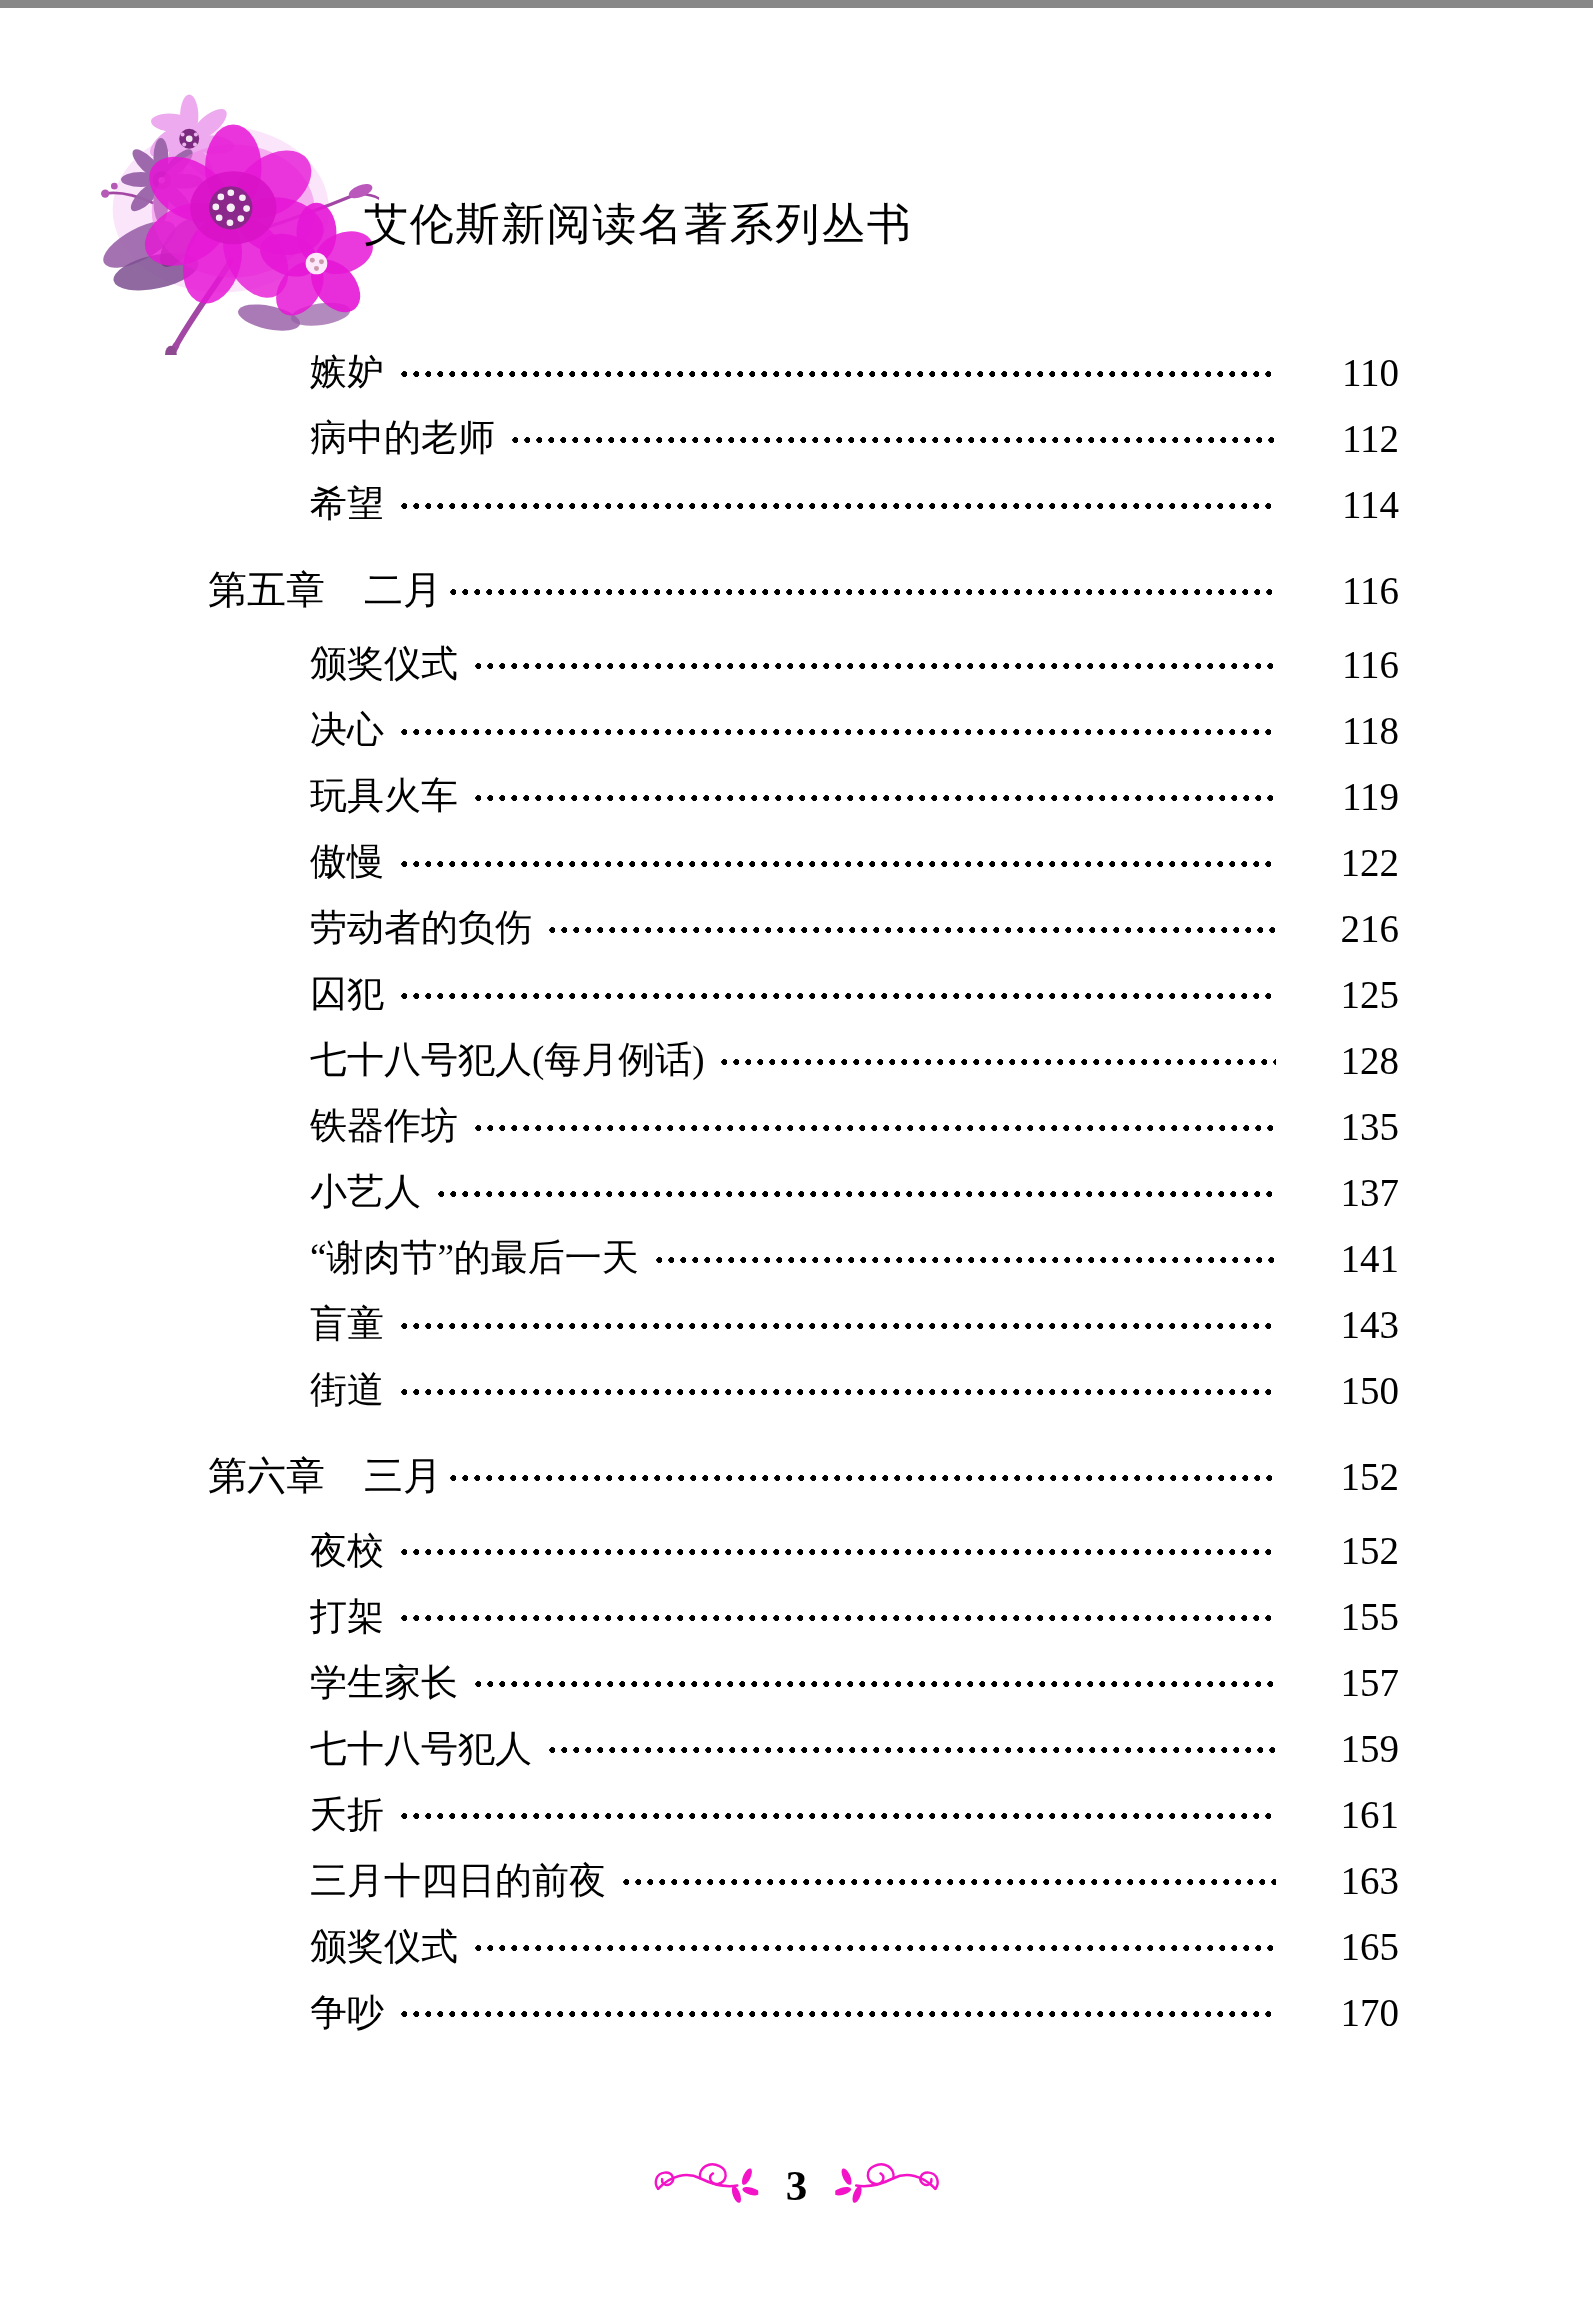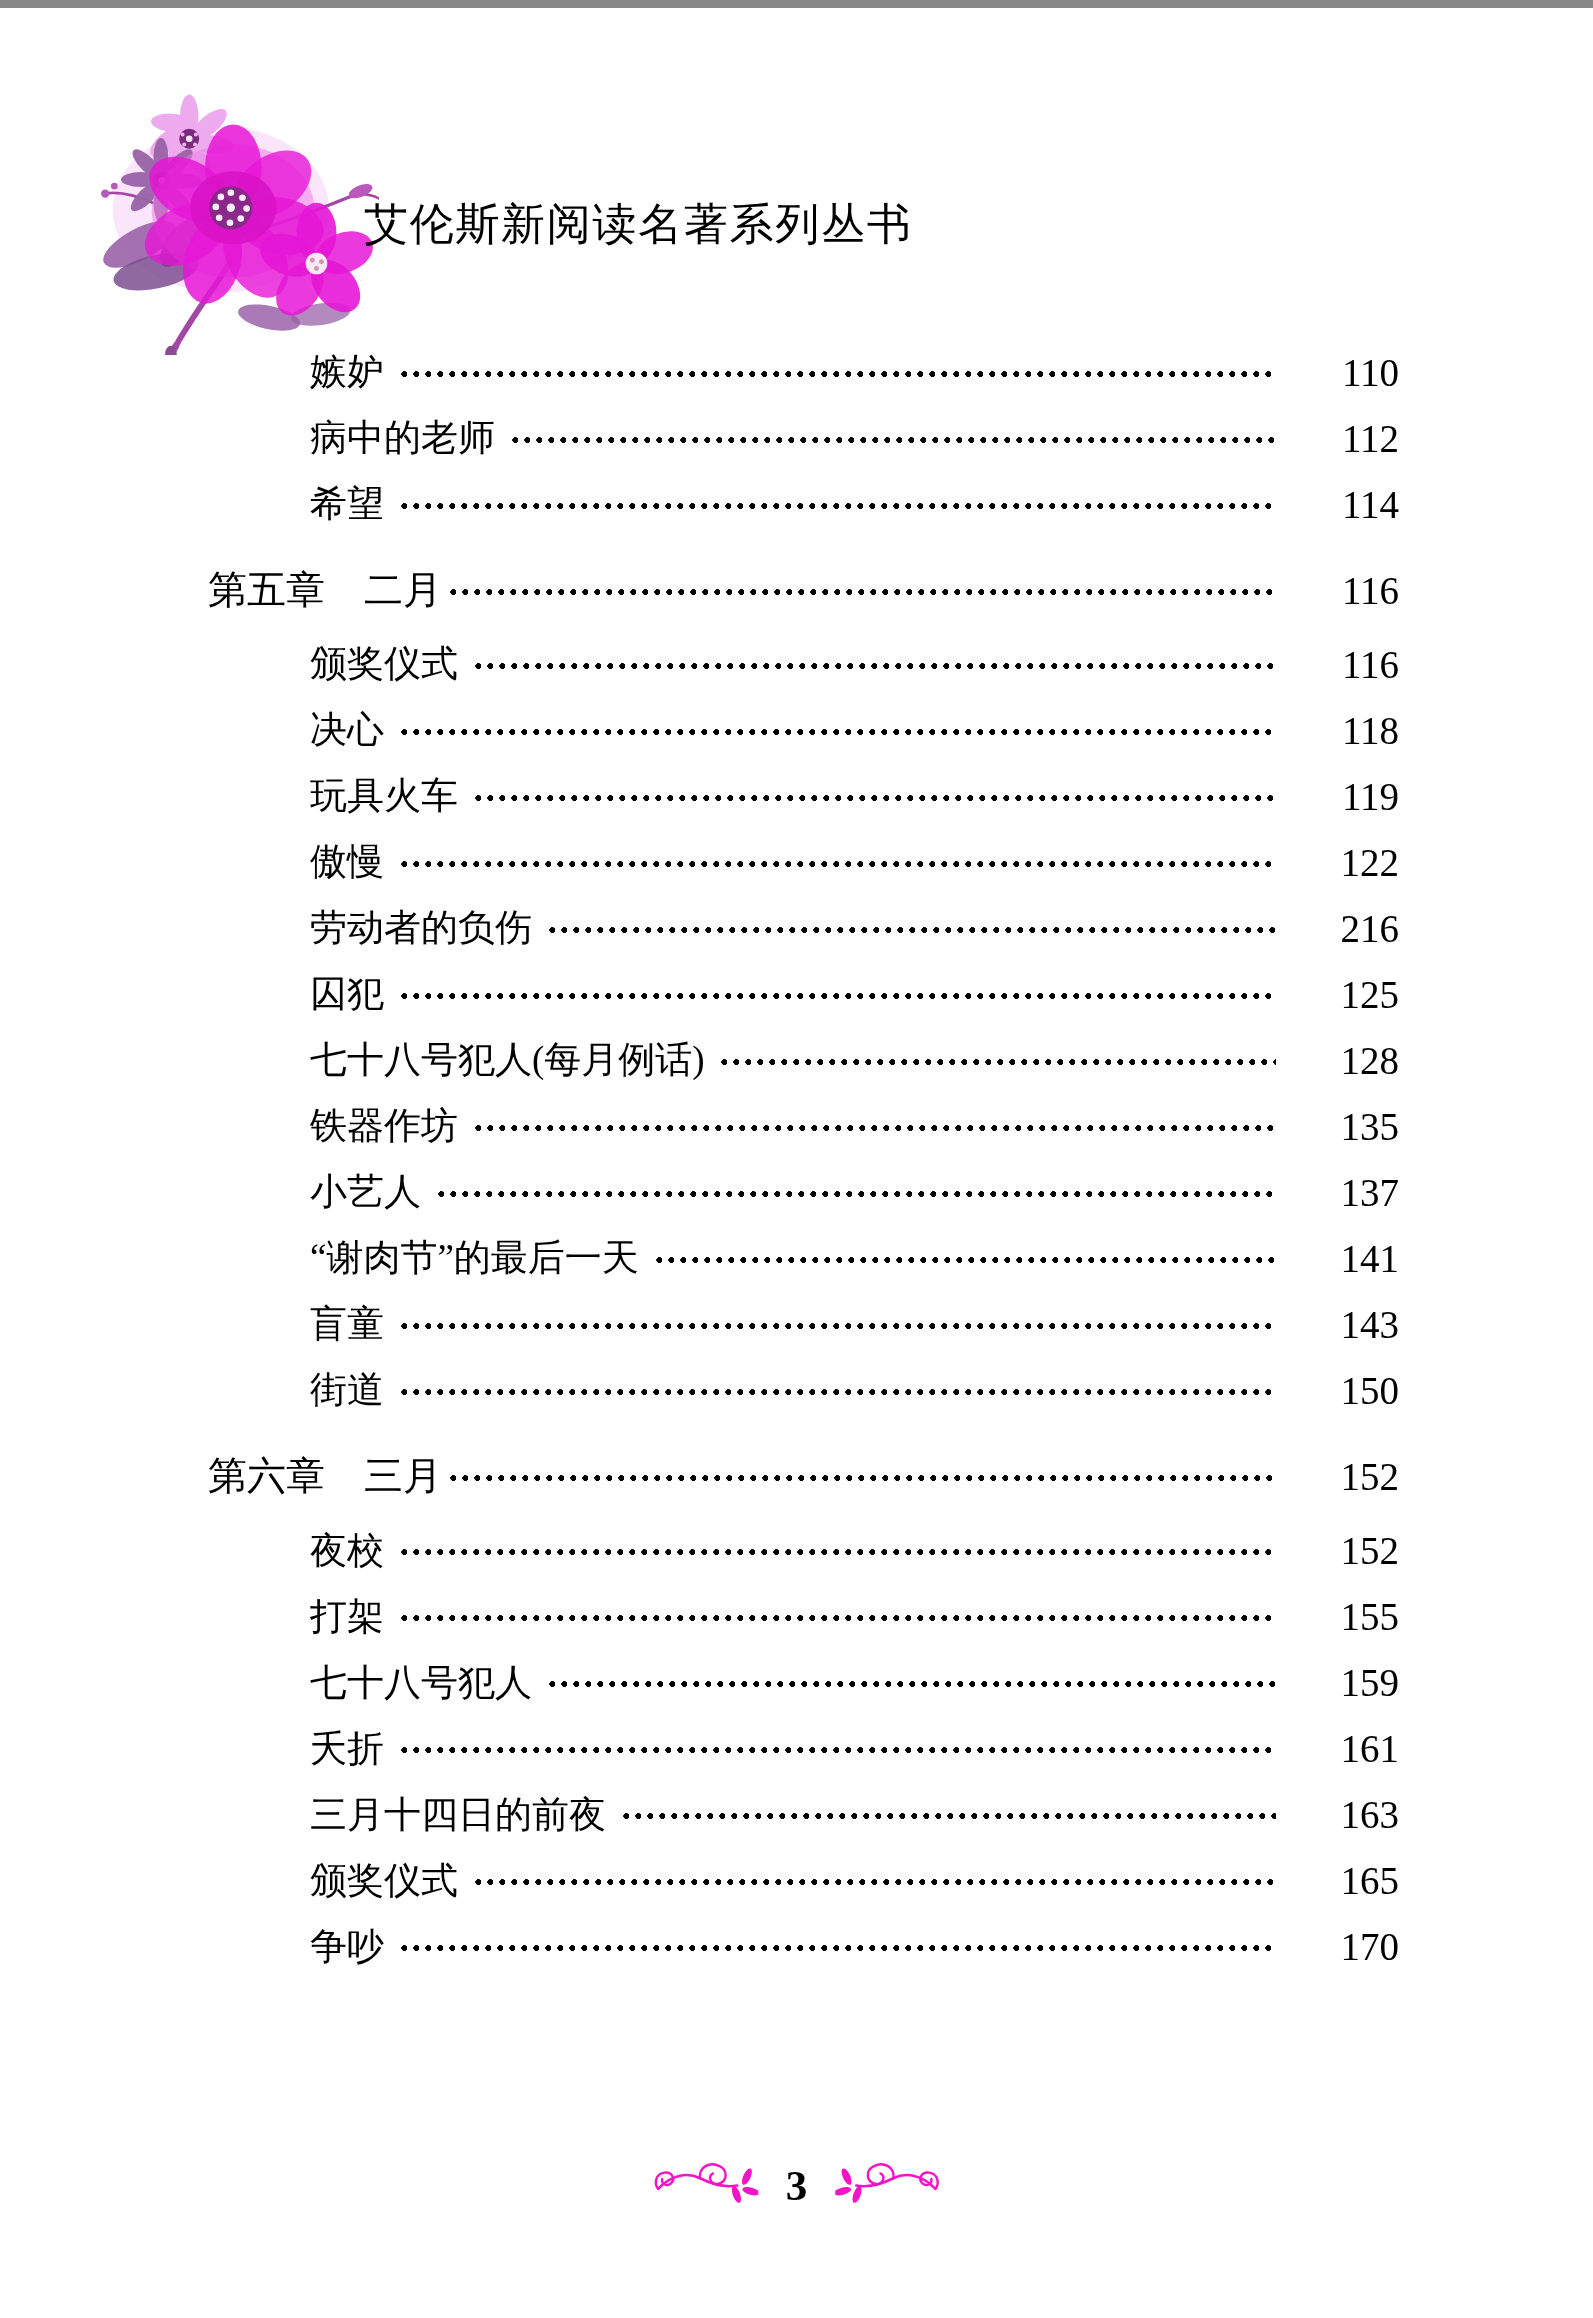--- a/index.html
+++ b/index.html
@@ -238,20 +238,25 @@
         <span class="label">夜校</span>
         <span class="leader"></span>
         <span class="pagenum">152</span>
       </div>
       <div class="row section">
         <span class="label">打架</span>
         <span class="leader"></span>
         <span class="pagenum">155</span>
       </div>
       <div class="row section">
+        <span class="label">学生家长</span>
+        <span class="leader"></span>
+        <span class="pagenum">157</span>
+      </div>
+      <div class="row section">
         <span class="label">七十八号犯人</span>
         <span class="leader"></span>
         <span class="pagenum">159</span>
       </div>
       <div class="row section">
         <span class="label">夭折</span>
         <span class="leader"></span>
         <span class="pagenum">161</span>
       </div>
       <div class="row section">

